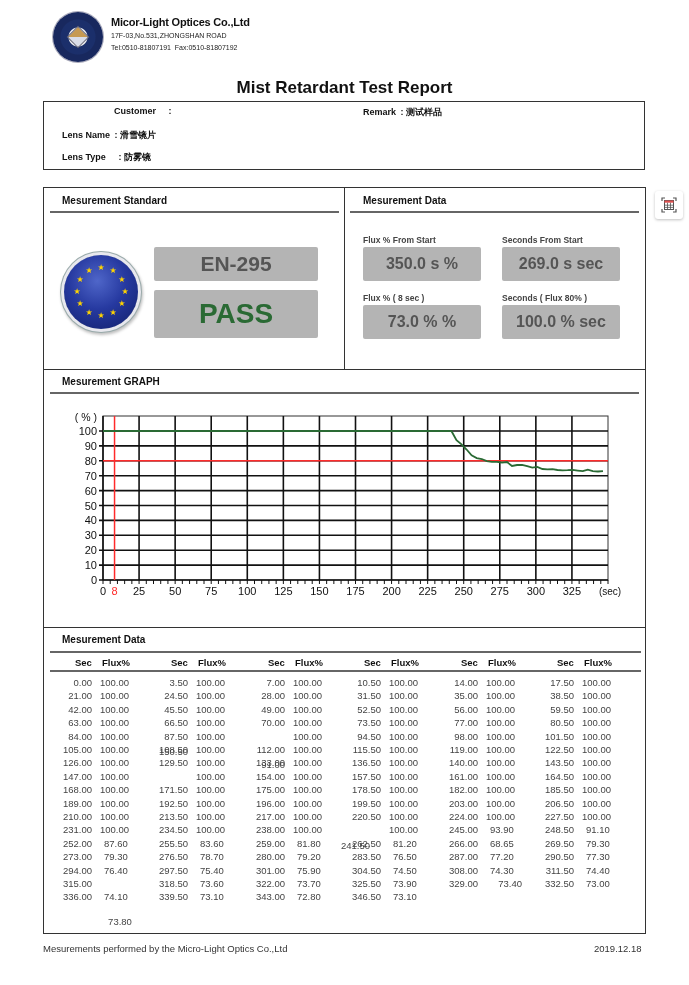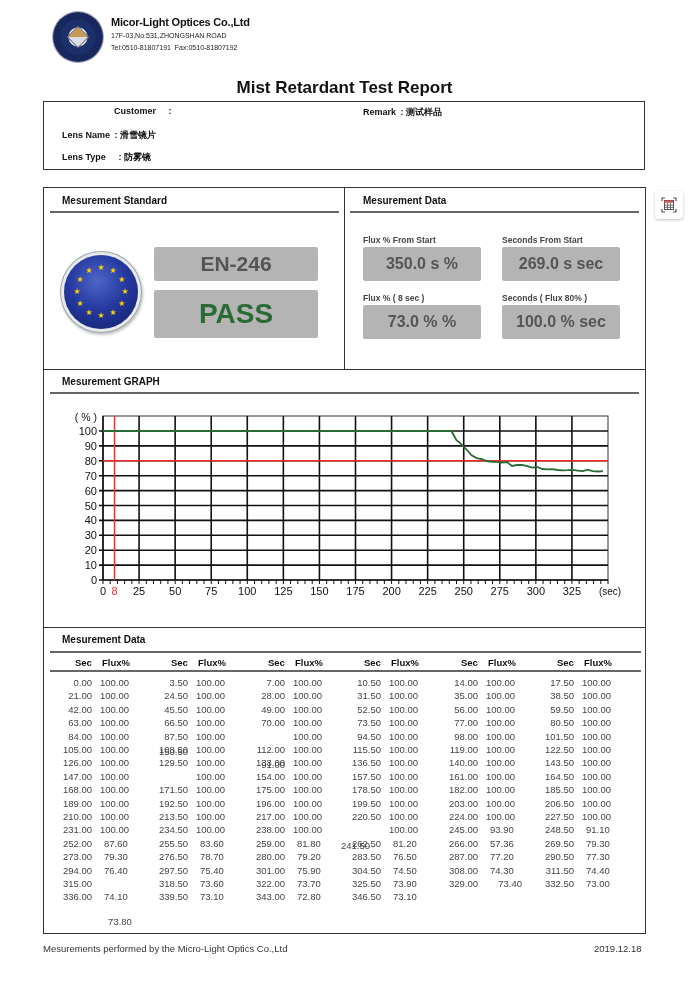--- a/index.html
+++ b/index.html
@@ -103,21 +103,21 @@
     <span class="star" style="left: 57px; top: 33px;">★</span>
     <span class="star" style="left: 53.7846px; top: 45px;">★</span>
     <span class="star" style="left: 45px; top: 53.7846px;">★</span>
     <span class="star" style="left: 33px; top: 57px;">★</span>
     <span class="star" style="left: 21px; top: 53.7846px;">★</span>
     <span class="star" style="left: 12.2154px; top: 45px;">★</span>
     <span class="star" style="left: 9px; top: 33px;">★</span>
     <span class="star" style="left: 12.2154px; top: 21px;">★</span>
     <span class="star" style="left: 21px; top: 12.2154px;">★</span>
   </div>
-<div class="abs graybox en">EN-246</div>
+<div class="abs graybox en">EN-295</div>
 <div class="abs graybox pass">PASS</div>
 
 <div class="abs sechead" style="left:363px; top:195px;">Mesurement Data</div>
 <div class="abs secline" style="left:350px; top:211px; width:289px;"></div>
 
 <div class="abs dlabel" style="left:363px; top:235px;">Flux % From Start</div>
 <div class="abs graybox dval" style="left:363px; top:247px;">350.0 s %</div>
 <div class="abs dlabel" style="left:502px; top:235px;">Seconds From Start</div>
 <div class="abs graybox dval" style="left:502px; top:247px;">269.0 s sec</div>
 <div class="abs dlabel" style="left:363px; top:293px;">Flux % ( 8 sec )</div>
@@ -610,21 +610,21 @@
     <div>
       <div class="abs cell" style="left: 436px; width: 42px; top: 811px;">224.00</div>
       <div class="abs cell" style="left: 486px; width: 32px; top: 811px; text-align: left; padding-left: 0px;">100.00</div>
     </div>
     <div>
       <div class="abs cell" style="left: 436px; width: 42px; top: 824.4px;">245.00</div>
       <div class="abs cell" style="left: 486px; width: 32px; top: 824.4px; text-align: left; padding-left: 4px;">93.90</div>
     </div>
     <div>
       <div class="abs cell" style="left: 436px; width: 42px; top: 837.8px;">266.00</div>
-      <div class="abs cell" style="left: 486px; width: 32px; top: 837.8px; text-align: left; padding-left: 4px;">57.36</div>
+      <div class="abs cell" style="left: 486px; width: 32px; top: 837.8px; text-align: left; padding-left: 4px;">68.65</div>
     </div>
     <div>
       <div class="abs cell" style="left: 436px; width: 42px; top: 851.2px;">287.00</div>
       <div class="abs cell" style="left: 486px; width: 32px; top: 851.2px; text-align: left; padding-left: 4px;">77.20</div>
     </div>
     <div>
       <div class="abs cell" style="left: 436px; width: 42px; top: 864.6px;">308.00</div>
       <div class="abs cell" style="left: 486px; width: 32px; top: 864.6px; text-align: left; padding-left: 4px;">74.30</div>
     </div>
     <div>

